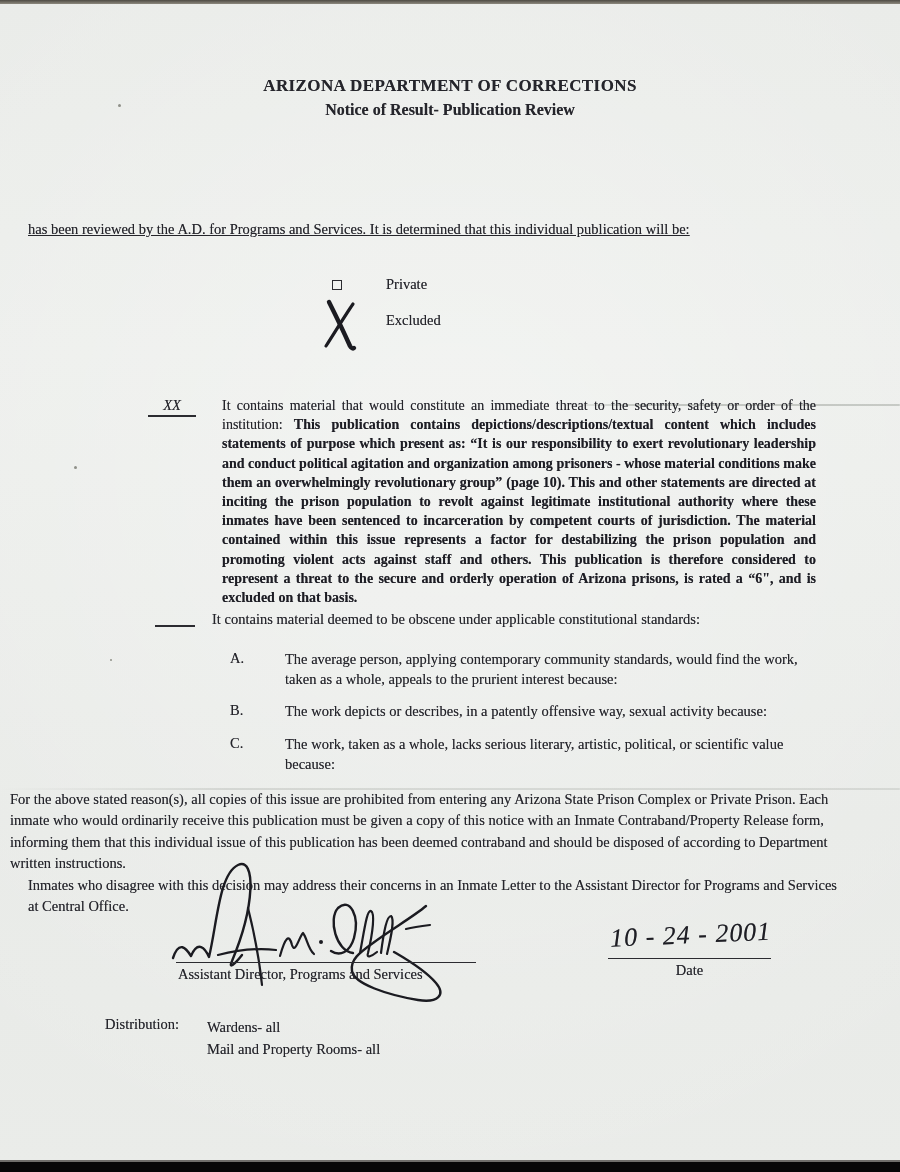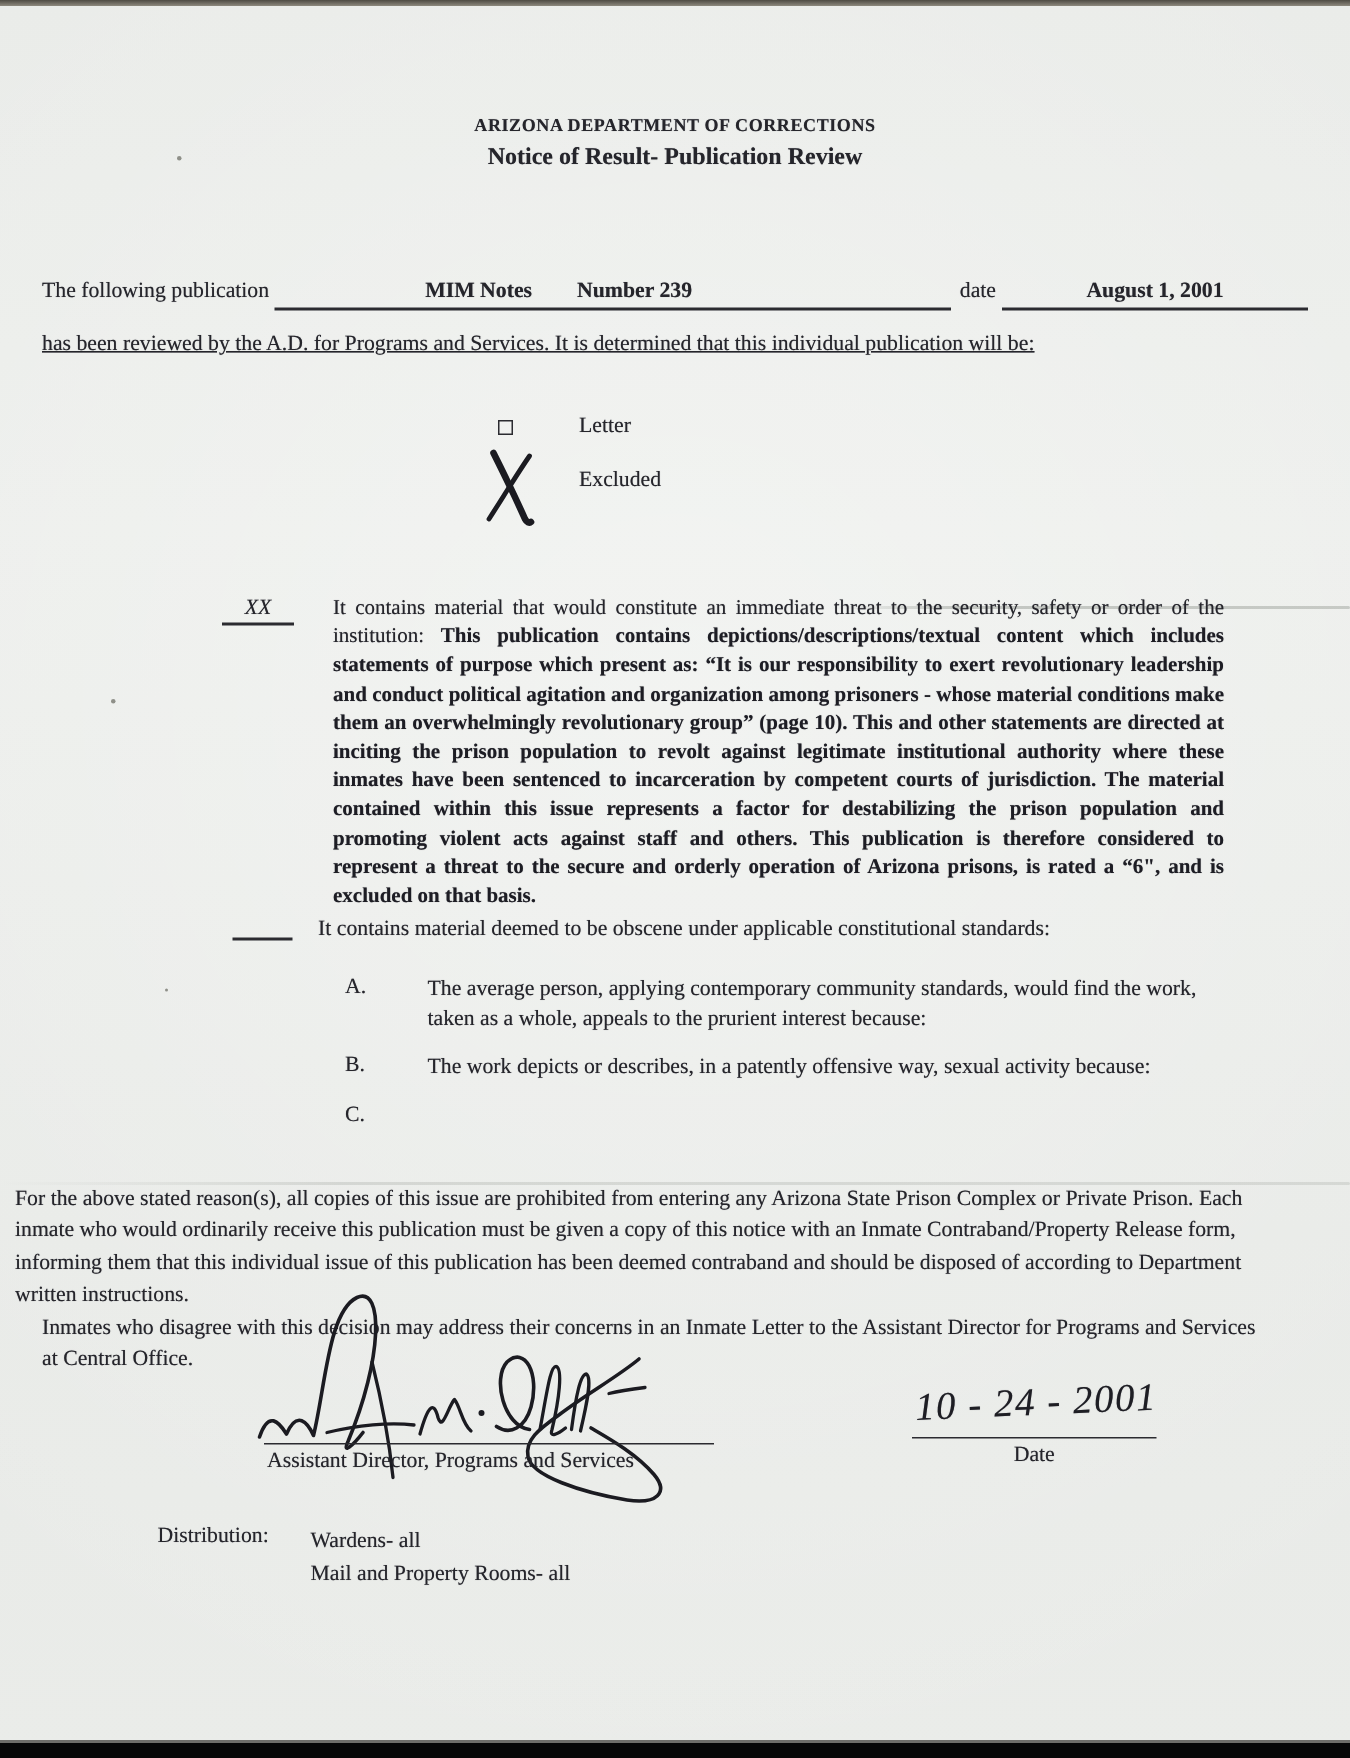--- a/index.html
+++ b/index.html
@@ -15,21 +15,21 @@
     overflow:hidden;
     text-shadow:0 0 0.5px rgba(35,35,45,0.55);
   }
   .abs{position:absolute;}
   .scan-top-strip{left:0;top:0;width:900px;height:4px;background:linear-gradient(180deg,#4e4b43,#8d897e);}
   .scan-bottom-band{left:0;bottom:0;width:900px;height:10px;background:#070707;border-top:2px solid #6f6e6a;}
   .fold{height:2px;background:linear-gradient(90deg,rgba(150,155,148,0),rgba(150,155,148,0.5) 25%,rgba(150,155,148,0.45));border-radius:2px;}
   .speck{background:#8f9089;border-radius:50%;}
 
   .title-block{left:0;top:76px;width:900px;text-align:center;}
-  .title-1{font-size:12px;font-weight:bold;letter-spacing:0.4px;}
+  .title-1{font-size:17px;font-weight:bold;letter-spacing:0.4px;}
   .title-2{font-size:16px;font-weight:bold;margin-top:5px;}
 
   .body-text{font-size:14.5px;}
 
   .publine{left:28px;top:186px;width:844px;display:flex;align-items:baseline;}
   .publine .prefix{white-space:nowrap;}
   .blankfield{border-bottom:2px solid #2b2b30;}
   .field-pub{flex:1;display:flex;align-items:baseline;padding-bottom:2px;margin-left:4px;}
   .field-pub .pubname{font-weight:bold;margin-left:100px;}
   .field-pub .pubnumber{font-weight:bold;margin-left:30px;}
@@ -90,34 +90,25 @@
   <div class="abs fold" style="left:0px;top:788px;width:900px;opacity:0.55;"></div>
   <div class="abs speck" style="left:118px;top:104px;width:3px;height:3px;"></div>
   <div class="abs speck" style="left:74px;top:466px;width:3px;height:3px;"></div>
   <div class="abs speck" style="left:110px;top:659px;width:2px;height:2px;"></div>
 
   <div class="abs title-block">
     <div class="title-1">ARIZONA DEPARTMENT OF CORRECTIONS</div>
     <div class="title-2">Notice of Result- Publication Review</div>
   </div>
 
-  <div class="abs publine body-text">
-    <span class="prefix">The following publication</span>
-    <span class="blankfield field-pub">
-      <span class="pubname">MIM Notes</span>
-      <span class="pubnumber">Number 239</span>
-    </span>
-    <span class="datelabel">date</span>
-    <span class="blankfield field-date">August 1, 2001</span>
-  </div>
 
   <div class="abs reviewed body-text">has been reviewed by the A.D. for Programs and Services.  It is determined that this individual publication will be:</div>
 
   <div class="abs checkbox-square"></div>
-  <div class="abs opt-label allowed-label">Letter</div>
+  <div class="abs opt-label allowed-label">Private</div>
   <div class="abs opt-label excluded-label">Excluded</div>
 
   <svg class="abs x-svg" width="40" height="58" viewBox="0 0 40 58">
     <path class="ink-stroke" d="M7,6 C 12,16 20,32 28,50 C 29,52 31,53 32,52" stroke-width="4.4"></path>
     <path class="ink-stroke" d="M31,8 C 24,18 13,36 4,50" stroke-width="3.2"></path>
   </svg>
 
 
   <div class="abs reason-row reason-security">
     <span class="mark-xx">XX</span>
@@ -127,20 +118,21 @@
   <div class="abs reason-row reason-obscene body-text">
     <span class="mark-blank"></span>
     <span class="txt">It contains material deemed to be obscene under applicable constitutional standards:</span>
   </div>
 
   <div class="abs sub-item-letter itemA-letter">A.</div>
   <div class="abs sub-item-text itemA-text">The average person, applying contemporary community standards, would find the work, taken as a whole, appeals to the prurient interest because:</div>
   <div class="abs sub-item-letter itemB-letter">B.</div>
   <div class="abs sub-item-text itemB-text">The work depicts or describes, in a patently offensive way, sexual activity because:</div>
   <div class="abs sub-item-letter itemC-letter">C.</div>
+  <div class="abs sub-item-text itemC-text">The work, taken as a whole, lacks serious literary, artistic, political, or scientific value because:</div>
 
   <div class="abs prohibition body-text">For the above stated reason(s), all copies of this issue are prohibited from entering any Arizona State Prison Complex or Private Prison.  Each inmate who would ordinarily receive this publication must be given a copy of this notice with an Inmate Contraband/Property Release form, informing them that this individual issue of this publication has been deemed contraband and should be disposed of according to Department written instructions.</div>
   <div class="abs appeal body-text">Inmates who disagree with this decision may address their concerns in an Inmate Letter to the Assistant Director for Programs and Services at Central Office.</div>
 
   <svg class="sig-svg abs" width="310" height="160" viewBox="0 0 310 160">
     <path class="ink-stroke" stroke-width="2.4" d="M 13,102 C 19,84 26,92 31,100 C 38,84 45,92 49,101 C 57,68 59,18 78,9 C 96,1 95,50 72,105 C 68,114 75,108 82,99"></path>
     <path class="ink-stroke" stroke-width="2.2" d="M 88,52 C 93,72 99,100 102,129"></path>
     <path class="ink-stroke" stroke-width="2.2" d="M 58,99 C 78,94 100,92 116,94"></path>
     <path class="ink-stroke" stroke-width="2.2" d="M 120,100 C 125,82 129,77 132,89 C 135,99 139,81 143,77 C 147,82 148,93 154,98"></path>
     <circle cx="161" cy="86" r="2" fill="#1b1b21" stroke="none"></circle>

